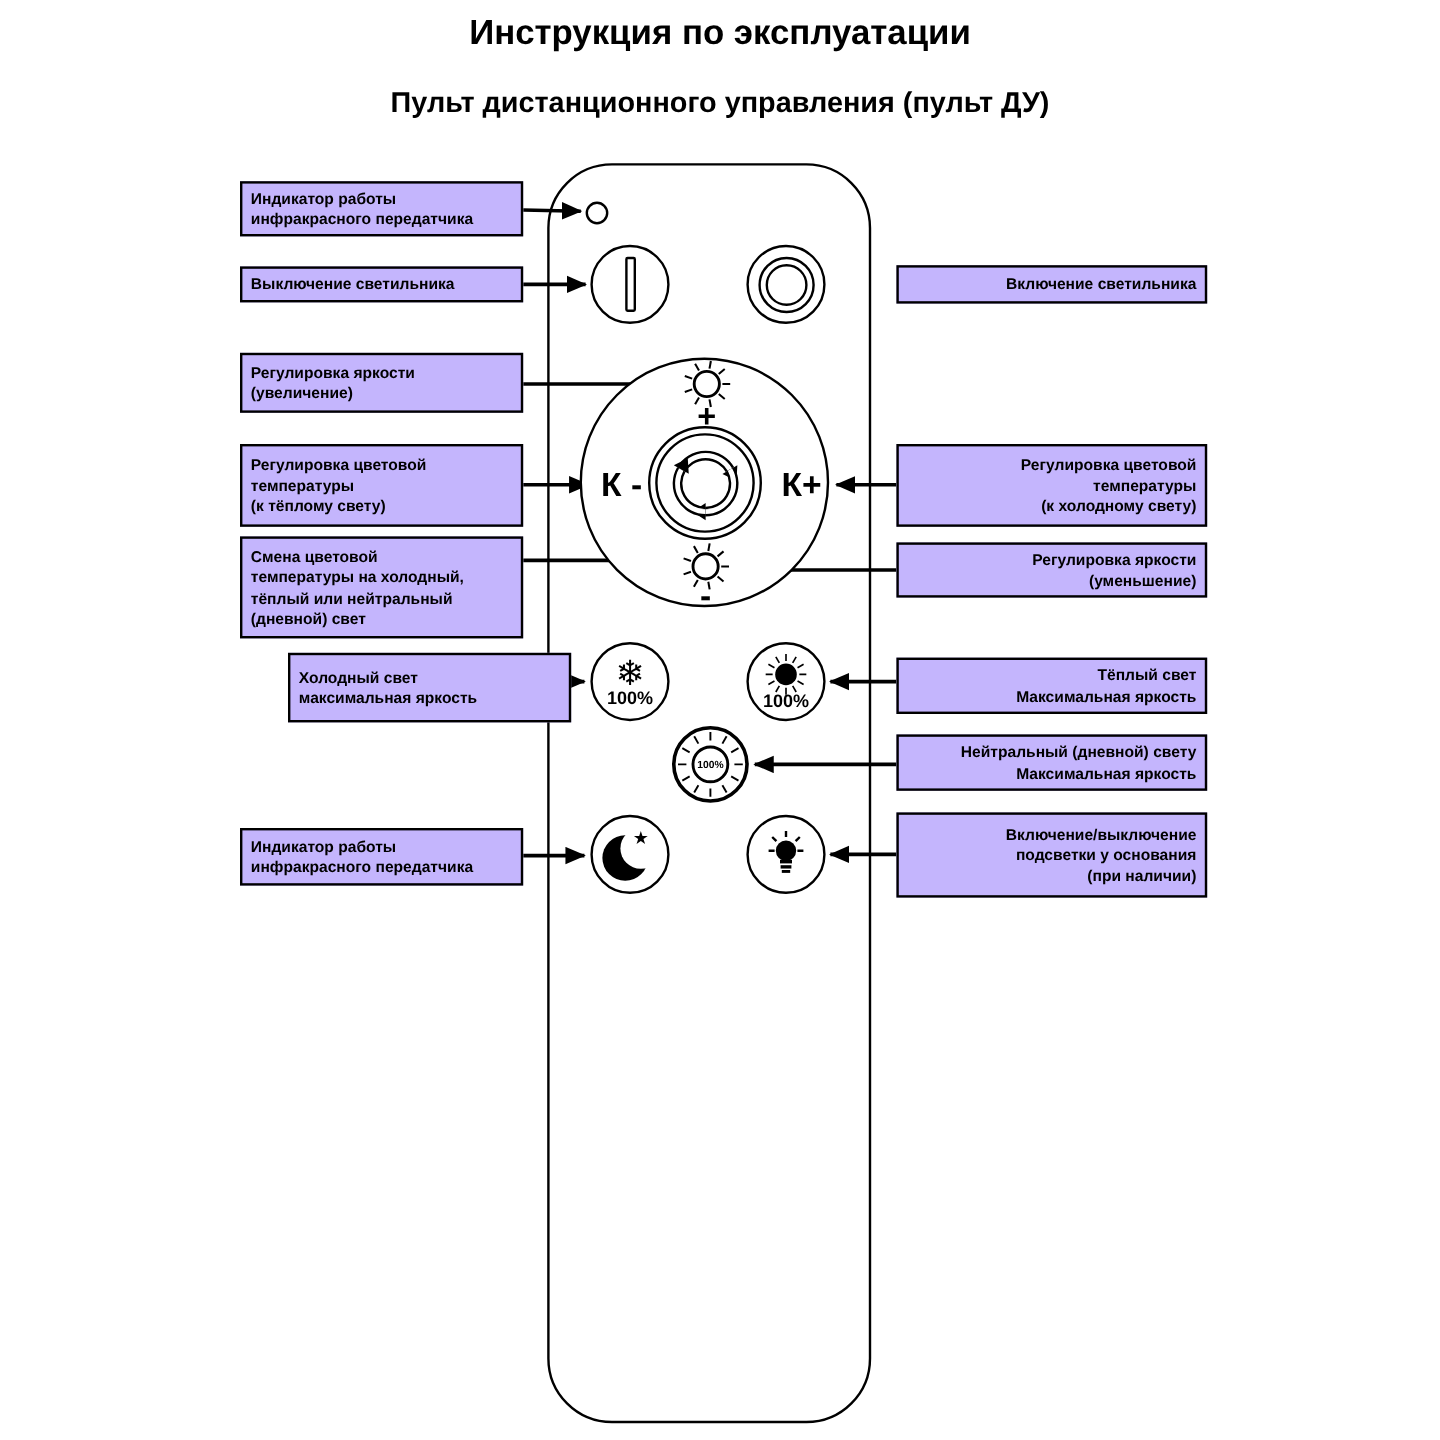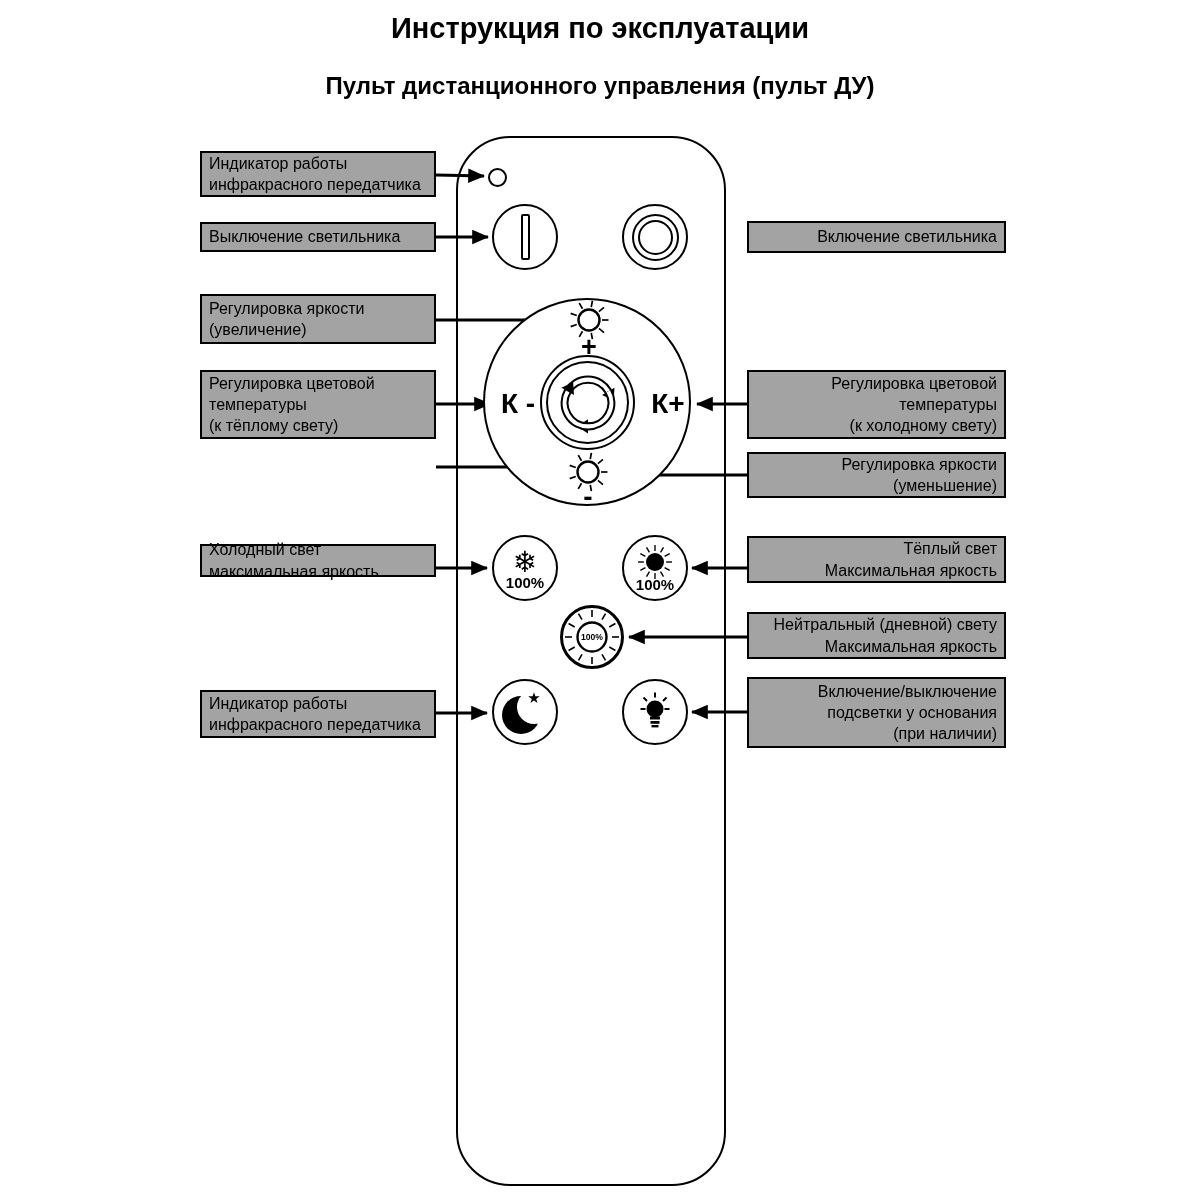--- a/index.html
+++ b/index.html
@@ -5,23 +5,23 @@
   html,body{margin:0;padding:0;background:#fff;}
   .canvas{position:relative;width:1200px;height:1200px;background:#fff;overflow:hidden;
           font-family:"Liberation Sans",sans-serif;color:#000;border-radius:28px;}
   .title{position:absolute;left:0;top:12px;width:100%;text-align:center;
          font-size:29px;font-weight:bold;margin:0;}
   .subtitle{position:absolute;left:0;top:72px;width:100%;text-align:center;
          font-size:24px;font-weight:bold;margin:0;}
   .remote{position:absolute;left:456px;top:136px;width:270px;height:1050px;
           border:2.5px solid #000;border-radius:54px;background:#fff;z-index:1;box-sizing:border-box;}
   .connectors{position:absolute;left:0;top:0;z-index:2;pointer-events:none;}
-  .lbl{position:absolute;box-sizing:border-box;border:2.5px solid #000;background:#a3a3a3;
+  .lbl{position:absolute;box-sizing:border-box;border:2.5px solid #000;background:#c4b5fd;
        z-index:3;display:flex;align-items:center;padding:2px 7px;
-       font-size:16px;font-weight:normal;line-height:1.32;white-space:pre-line;}
+       font-size:13px;font-weight:bold;line-height:1.32;white-space:pre-line;}
   .lbl-l{left:200px;width:236px;text-align:left;}
   .lbl-r{left:747px;width:259px;text-align:right;justify-content:flex-end;}
   .btn{position:absolute;box-sizing:border-box;background:#fff;border:2.5px solid #000;
        border-radius:50%;z-index:3;display:flex;flex-direction:column;
        align-items:center;justify-content:center;}
   .pct{font-size:15px;font-weight:bold;line-height:1;}
   .ring{box-sizing:border-box;border:2.5px solid #000;border-radius:50%;
         display:flex;align-items:center;justify-content:center;background:#fff;}
   .offbar{box-sizing:border-box;width:9px;height:46px;border:2.5px solid #000;border-radius:2px;background:#fff;}
   .dial-sym{position:absolute;z-index:3;text-align:center;font-weight:bold;}
@@ -194,32 +194,36 @@
   </div>
 
   <div class="lbl lbl-l" style="top:151px;height:46px;">Индикатор работы
 инфракрасного передатчика</div>
   <div class="lbl lbl-l" style="top:222px;height:30px;">Выключение светильника</div>
   <div class="lbl lbl-l" style="top:294px;height:50px;">Регулировка яркости
 (увеличение)</div>
   <div class="lbl lbl-l" style="top:370px;height:69px;">Регулировка цветовой
 температуры
 (к тёплому свету)</div>
-  <div class="lbl lbl-l" style="top:544px;height:33px;">Холодный свет
+  <div class="lbl lbl-l" style="top:447px;height:85px;">Смена цветовой
+температуры на холодный,
+тёплый или нейтральный
+(дневной) свет</div>
+  <div class="lbl lbl-l" style="top:544px;height:58px;margin-left:40px;">Холодный свет
 максимальная яркость</div>
   <div class="lbl lbl-l" style="top:690px;height:48px;">Индикатор работы
 инфракрасного передатчика</div>
 
   <div class="lbl lbl-r" style="top:221px;height:32px;">Включение светильника</div>
   <div class="lbl lbl-r" style="top:370px;height:69px;">Регулировка цветовой
 температуры
 (к холодному свету)</div>
   <div class="lbl lbl-r" style="top:452px;height:46px;">Регулировка яркости
 (уменьшение)</div>
-  <div class="lbl lbl-r" style="top:536px;height:47px;">Тёплый свет
+  <div class="lbl lbl-r" style="top:548px;height:47px;">Тёплый свет
 Максимальная яркость</div>
   <div class="lbl lbl-r" style="top:612px;height:47px;">Нейтральный (дневной) свету
 Максимальная яркость</div>
   <div class="lbl lbl-r" style="top:677px;height:71px;padding-left:47px;">Включение/выключение
 подсветки у основания
 (при наличии)</div>
 
 </div>
 
 </body></html>

